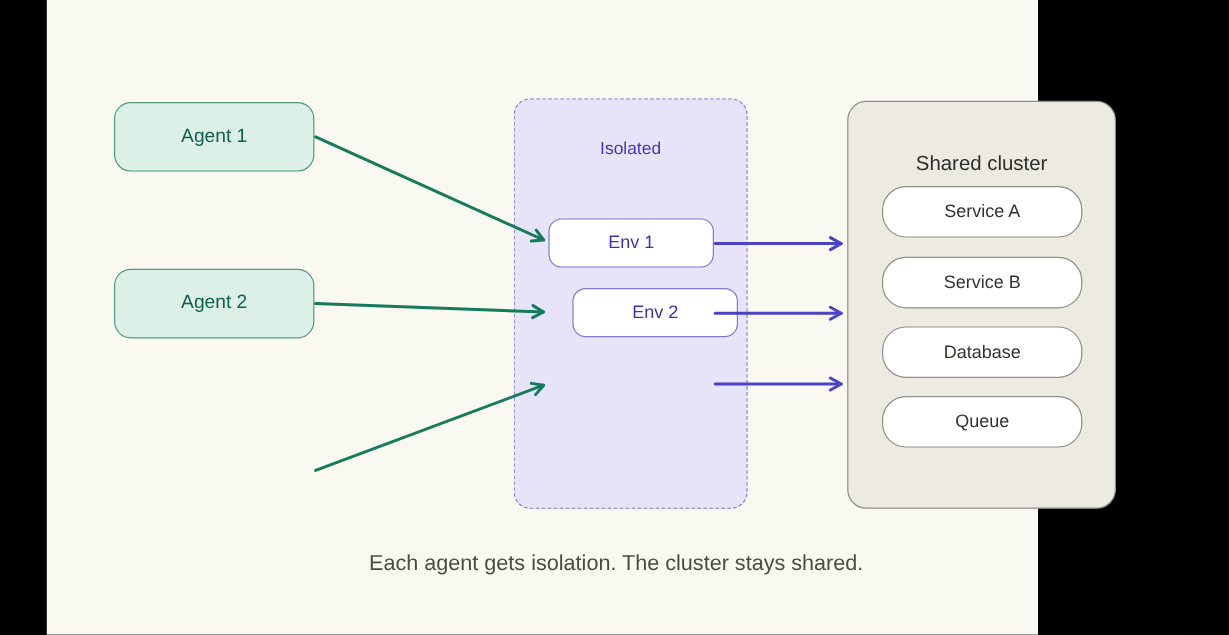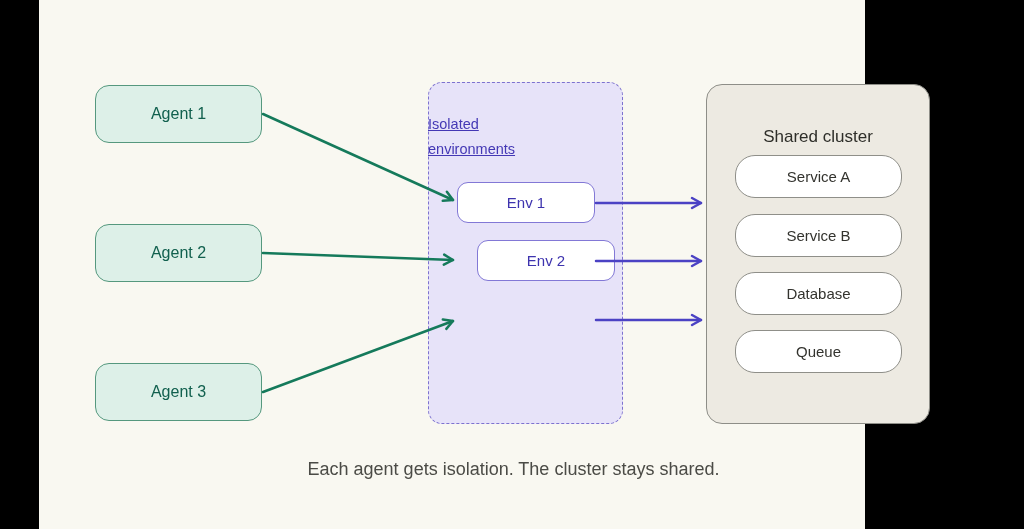--- a/index.html
+++ b/index.html
@@ -32,22 +32,22 @@
 
   
   #env-container {
     left: 389px; top: 82px; width: 195px; height: 342px;
     background: #e7e3f9;
     border: 1.6px dashed #7d72cf;
     border-radius: 14px;
   }
   #env-title {
     left: 389px; top: 112px; width: 195px;
-    color: #4438b5;
-    font-size: 14.5px; line-height: 25px; text-decoration: underline;
+    text-align: center; color: #4438b5;
+    font-size: 14.5px; line-height: 25px;
   }
   .env-box {
     left: 418px; width: 138px; height: 41px;
     background: #ffffff;
     border: 1.4px solid #8278d6;
     border-radius: 11px;
     display: flex; align-items: center; justify-content: center;
     color: #3d33ae; font-size: 15px;
   }
   #env-1 { top: 182px; }
@@ -100,28 +100,24 @@
 <div class="letterbox" id="letterbox-right"></div>
 
 <div id="stage">
 
   <div class="abs agent-box" id="agent-1">
     <span>Agent 1</span>
   </div>
   <div class="abs agent-box" id="agent-2">
     <span>Agent 2</span>
   </div>
-  <div class="abs agent-box" id="agent-3">
-    <span>Agent 3</span>
-  </div>
 
   <div class="abs" id="env-container"></div>
   <div class="abs" id="env-title">
     <div>Isolated</div>
-    <div>environments</div>
   </div>
   <div class="abs env-box" id="env-1">
     <span>Env 1</span>
   </div>
   <div class="abs env-box" id="env-2">
     <span>Env 2</span>
   </div>
 
   <div class="abs" id="cluster"></div>
   <div class="abs" id="cluster-title">Shared cluster</div>

